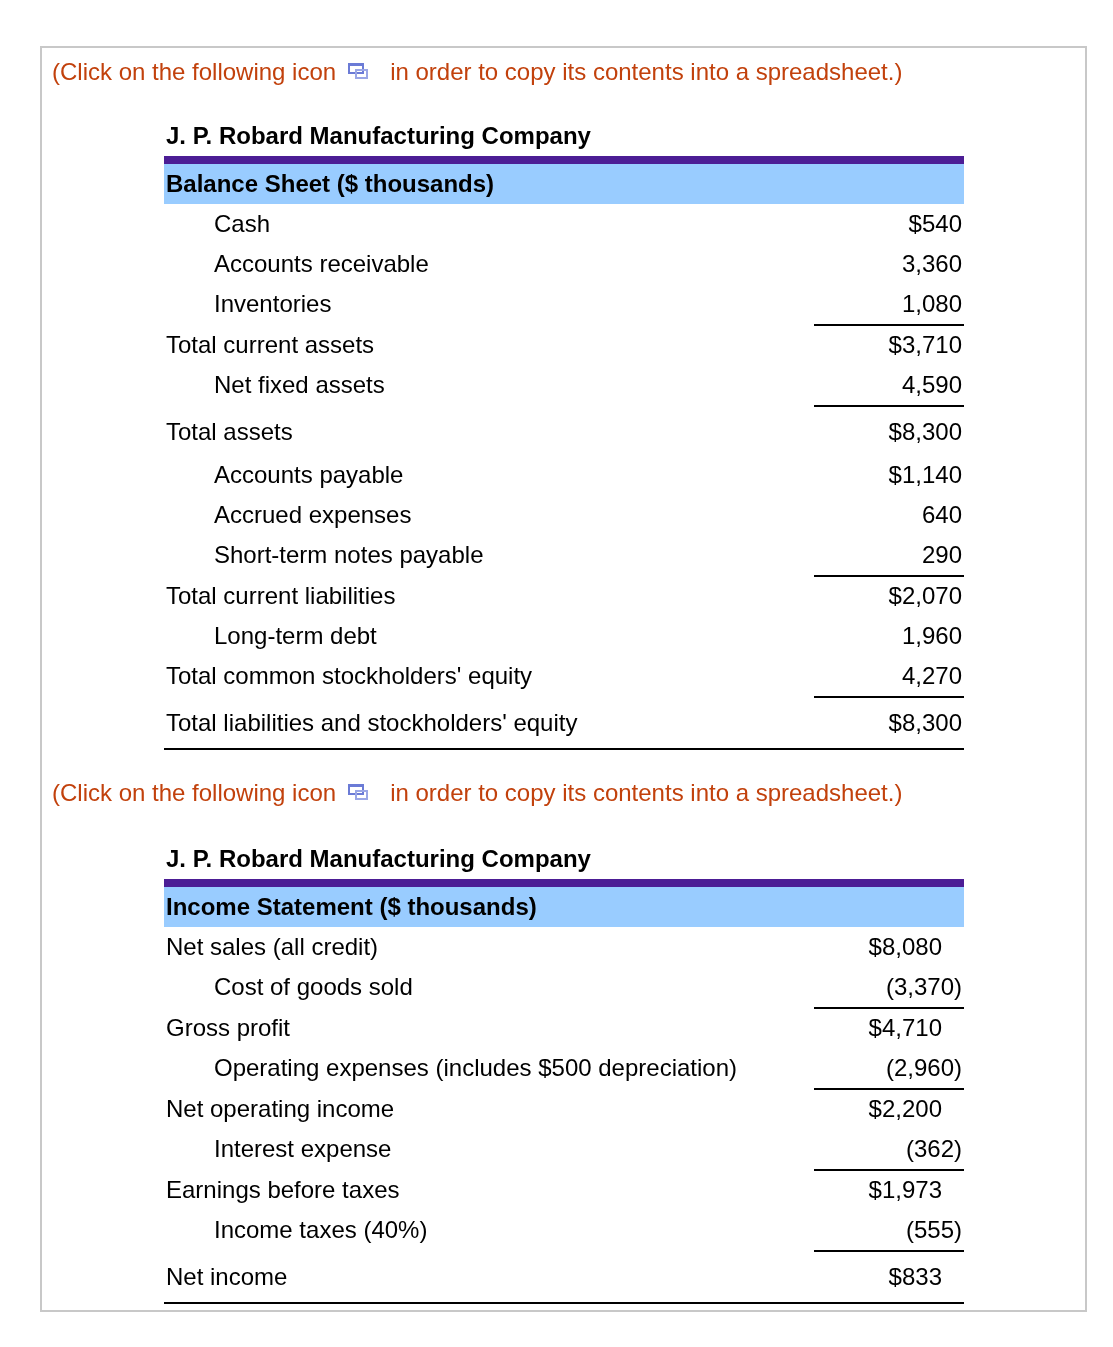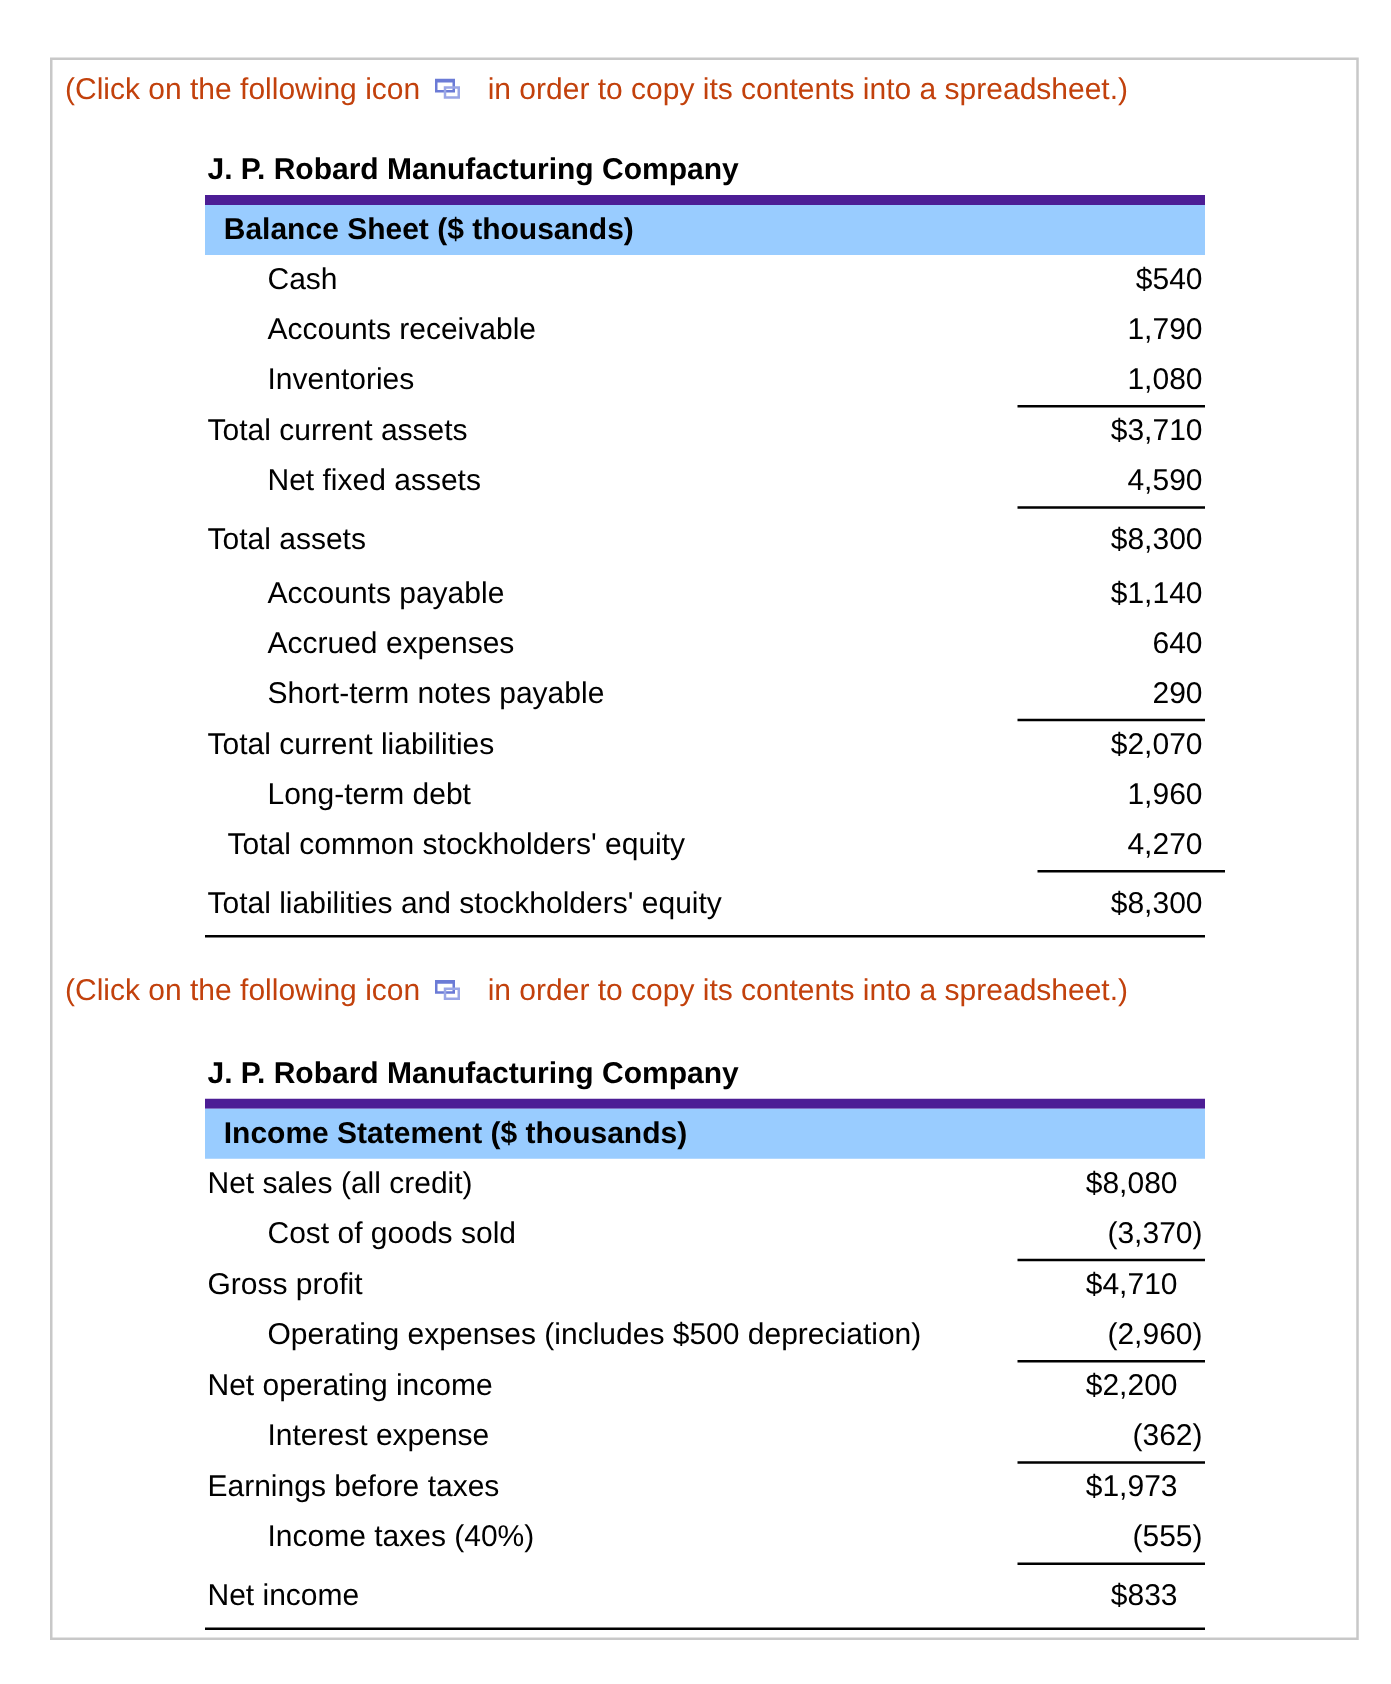--- a/index.html
+++ b/index.html
@@ -4,21 +4,21 @@
 <style>
   html, body { margin: 0; padding: 0; background: #ffffff; }
   body { width: 1113px; height: 1347px; position: relative; font-family: "Liberation Sans", "DejaVu Sans", sans-serif; color: #000; }
   .frame { position: absolute; left: 40px; top: 46px; width: 1047px; height: 1266px; border: 2px solid #c8c8c8; box-sizing: border-box; }
   .instr { position: absolute; left: 52px; font-size: 24px; color: #c2410c; white-space: nowrap; display: flex; align-items: center; }
   .instr .copy-icon { display: inline-block; width: 26px; height: 18px; position: relative; margin: 0 16px 0 12px; cursor: pointer; }
   .copy-icon .b1 { position: absolute; left: 0; top: 0; width: 16px; height: 11px; border: 2px solid #6b7bd6; border-top-width: 3px; box-sizing: border-box; background: #fff; }
   .copy-icon .b2 { position: absolute; left: 7px; top: 6px; width: 13px; height: 10px; border: 2px solid #9aa6e6; box-sizing: border-box; background: transparent; }
   .sheet { position: absolute; left: 164px; width: 800px; }
   .company { font-weight: bold; font-size: 24px; height: 40px; line-height: 40px; padding-left: 2px; border-bottom: 8px solid #4c1d95; }
-  .band { background: #99ccff; font-weight: bold; font-size: 24px; height: 40px; line-height: 40px; padding-left: 15px; }
+  .band { background: #99ccff; font-weight: bold; font-size: 24px; height: 40px; line-height: 40px; padding-left: 2px; }
   .row { position: relative; font-size: 24px; height: 40px; line-height: 40px; }
   .row .label { position: absolute; left: 2px; white-space: nowrap; }
   .row.indent .label { left: 50px; }
   .row .val { position: absolute; right: 2px; text-align: right; white-space: nowrap; }
   .row .val.shift { right: 22px; }
   .rule { position: absolute; left: 650px; width: 150px; height: 2px; background: #000; }
   .fullrule { position: absolute; left: 0; width: 800px; height: 2px; background: #000; }
 </style>
 </head>
 <body>
@@ -37,21 +37,21 @@
 <div class="sheet" style="top:116px;">
   <div class="company">J. P. Robard Manufacturing Company</div>
   <div class="band">Balance Sheet ($ thousands)</div>
 
   <div class="row indent" style="height:40px;">
     <span class="label">Cash</span>
     <span class="val">$540</span>
   </div>
   <div class="row indent">
     <span class="label">Accounts receivable</span>
-    <span class="val">1,790</span>
+    <span class="val">3,360</span>
   </div>
   <div class="row indent" style="height:41px;">
     <span class="label">Inventories</span>
     <span class="val">1,080</span>
     <div class="rule" style="bottom:-1px;"></div>
   </div>
   <div class="row">
     <span class="label">Total current assets</span>
     <span class="val">$3,710</span>
   </div>
@@ -78,21 +78,21 @@
     <div class="rule" style="bottom:-1px;"></div>
   </div>
   <div class="row">
     <span class="label">Total current liabilities</span>
     <span class="val">$2,070</span>
   </div>
   <div class="row indent">
     <span class="label">Long-term debt</span>
     <span class="val">1,960</span>
   </div>
-  <div class="row" style="height:44px;margin-left:16px;">
+  <div class="row" style="height:44px;">
     <span class="label">Total common stockholders' equity</span>
     <span class="val">4,270</span>
     <div class="rule" style="bottom:2px;"></div>
   </div>
   <div class="row" style="height:50px;line-height:46px;">
     <span class="label">Total liabilities and stockholders' equity</span>
     <span class="val">$8,300</span>
     <div class="fullrule" style="bottom:0px;"></div>
   </div>
 </div>

